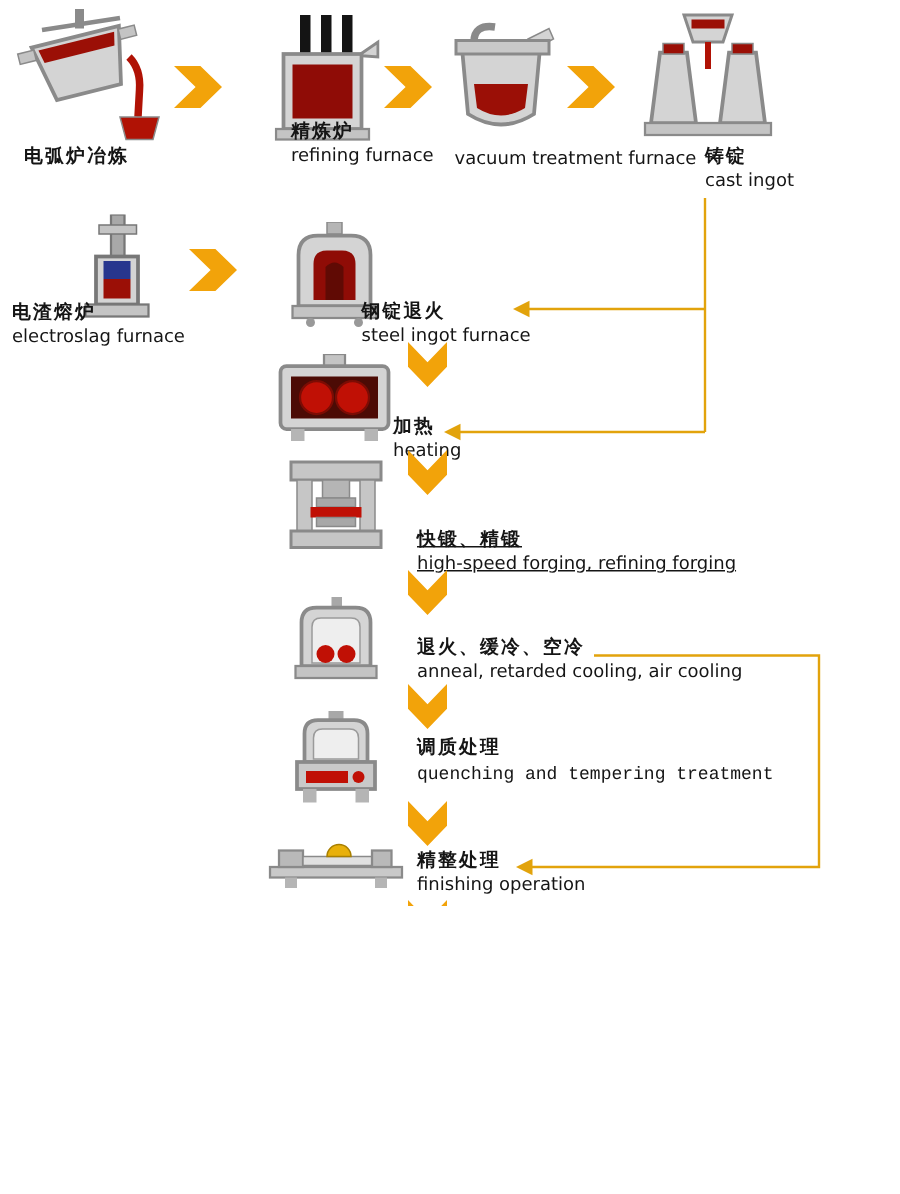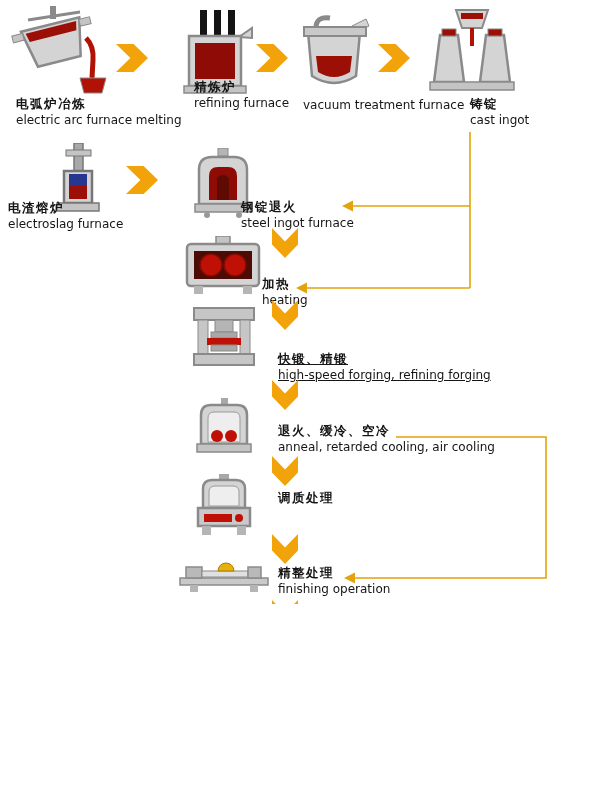--- a/index.html
+++ b/index.html
@@ -87,21 +87,20 @@
       <path d="M12 27 L30 27 L36 74 L6 74 Z" fill="#d4d4d4" stroke="#8a8a8a" stroke-width="2.5"></path>
       <rect x="14" y="21" width="14" height="7" fill="#9b0f06" stroke="#8a8a8a"></rect>
       <path d="M58 27 L76 27 L82 74 L52 74 Z" fill="#d4d4d4" stroke="#8a8a8a" stroke-width="2.5"></path>
       <rect x="60" y="21" width="14" height="7" fill="#9b0f06" stroke="#8a8a8a"></rect>
       <rect x="2" y="74" width="84" height="8" fill="#c4c4c4" stroke="#8a8a8a" stroke-width="1.5"></rect>
     </svg>
   </div>
 
   <div class="label" style="left:16px; top:96px;">
     <div class="zh">电弧炉冶炼</div>
-    <div class="en">electric arc furnace melting</div>
   </div>
   <div class="label" style="left:194px; top:79px;">
     <div class="zh">精炼炉</div>
     <div class="en">refining furnace</div>
   </div>
   <div class="label" style="left:303px; top:96px;">
     <div class="en">vacuum treatment furnace</div>
   </div>
   <div class="label" style="left:460px; top:96px;margin-left:10px;">
     <div class="zh">铸锭</div>
@@ -203,20 +202,21 @@
       <path d="M19 32 L19 18 Q19 12 25 12 L43 12 Q49 12 49 18 L49 32 Z" fill="#eeeeee" stroke="#9a9a9a"></path>
       <rect x="8" y="34" width="52" height="18" fill="#c9c9c9" stroke="#8a8a8a" stroke-width="2.5"></rect>
       <rect x="14" y="40" width="28" height="8" fill="#c01005"></rect>
       <circle cx="49" cy="44" r="4" fill="#c01005"></circle>
       <rect x="12" y="52" width="9" height="9" fill="#b5b5b5"></rect>
       <rect x="47" y="52" width="9" height="9" fill="#b5b5b5"></rect>
     </svg>
   </div>
   <div class="label" style="left:278px; top:492px;font-family:Liberation Mono, monospace;">
     <div class="zh">调质处理</div>
+    <div class="en">quenching and tempering treatment</div>
   </div>
 
   <div class="chev-d" style="left:272px; top:534px;"></div>
 
   <div class="icon" style="left:178px; top:558px;">
     <svg width="92" height="36" viewBox="0 0 92 36">
       <rect x="2" y="20" width="88" height="7" fill="#c9c9c9" stroke="#8a8a8a" stroke-width="1.5"></rect>
       <rect x="8" y="9" width="16" height="11" fill="#b9b9b9" stroke="#8a8a8a" stroke-width="1.5"></rect>
       <rect x="24" y="13" width="46" height="6" fill="#e0e0e0" stroke="#8a8a8a"></rect>
       <path d="M40 13 A8 8 0 0 1 56 13 Z" fill="#e8b00a" stroke="#a87f00"></path>

